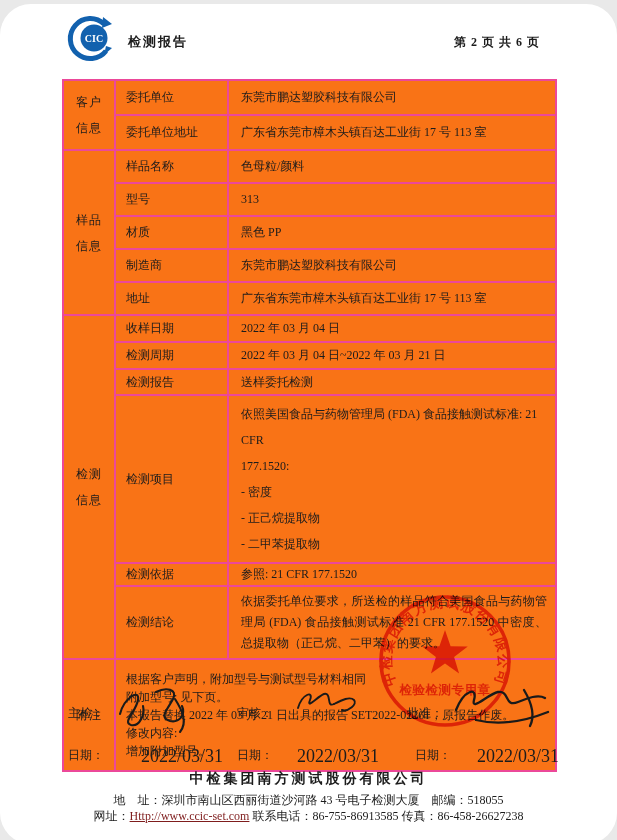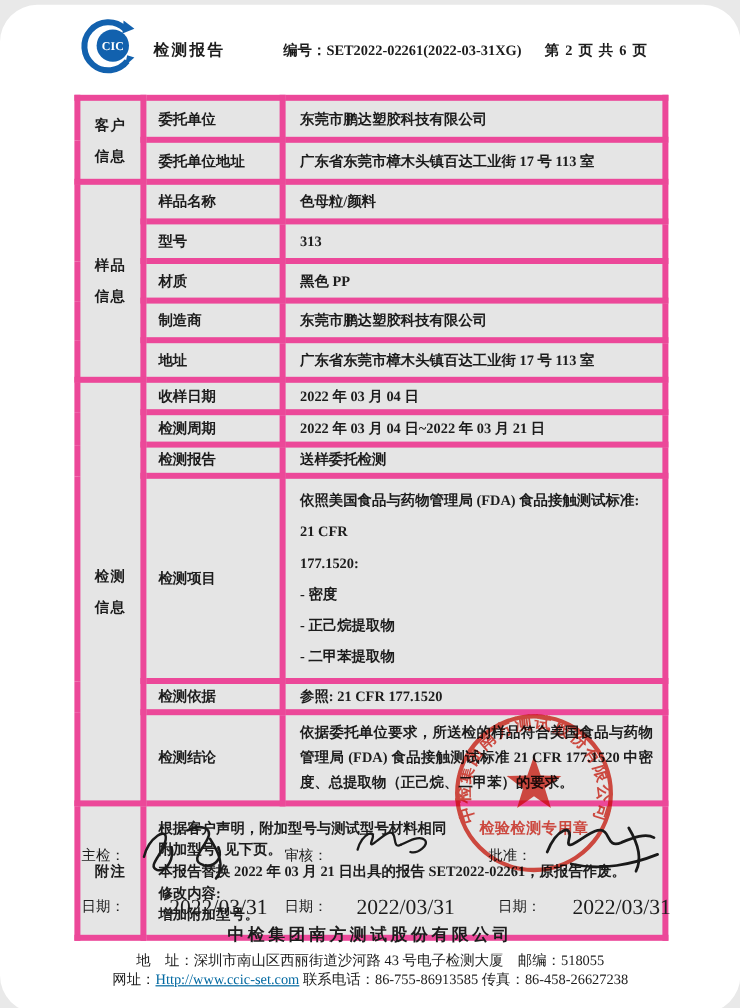--- a/index.html
+++ b/index.html
@@ -10,54 +10,53 @@
     color:#1c1c1c;
     border-radius:31px;
   }
   
   .logo-svg { position:absolute; left:64px; top:11px; }
   .hdr-title { position:absolute; left:128px; top:29px; font-size:13px; font-weight:bold; letter-spacing:2px; }
   .hdr-no    { position:absolute; left:236px; top:30px; font-size:12px; font-weight:bold; }
   .hdr-page  { position:absolute; left:454px; top:30px; font-size:12px; font-weight:bold; letter-spacing:1px; }
   
   table.report { position:absolute; left:62px; top:75px; width:495px; border-collapse:collapse; table-layout:fixed; font-size:12px; }
-  table.report td { border:5px solid #ec4899; vertical-align:middle; background:#e5e5e5;font-weight:bold; }
+  table.report td { border:2px solid #ec4899; vertical-align:middle; background:#f97316; }
   .group-cell { width:48px; text-align:center; white-space:pre-line; line-height:26px; letter-spacing:1px; }
   .label-cell { width:97px; padding:2px 4px 2px 10px; }
   .value-cell { padding:2px 8px 2px 12px; }
   .preline { white-space:pre-line; }
   .tall { line-height:26px; padding-top:5px; padding-bottom:5px; }
   .concl { line-height:21px; padding-top:4px; padding-bottom:4px; text-align:justify; }
   .notes-cell { line-height:18px; padding:6px 8px 6px 10px; vertical-align:top; }
   
   .siglabel { position:absolute; font-size:12px; }
   .sigdate  { position:absolute; font-size:18px; }
   .sig-svg  { position:absolute; z-index:4; }
   
   .stamp { position:absolute; left:374px; top:586px; z-index:3; opacity:.88; mix-blend-mode:multiply; pointer-events:none; }
   
   .ftr-company { position:absolute; left:0; right:0; top:766px; text-align:center; font-size:14px; font-weight:bold; letter-spacing:3px; }
   .ftr-line1   { position:absolute; left:0; right:0; top:788px; text-align:center; font-size:12px; }
   .ftr-line2   { position:absolute; left:0; right:0; top:804px; text-align:center; font-size:12px; }
-  .ftr-link { color:#0369a1; text-decoration:underline; cursor:pointer; }
+  .ftr-link { color:#7f1d1d; text-decoration:underline; cursor:pointer; }
 </style>
 </head>
 <body>
 
 <div class="page">
 
   <svg class="logo-svg" width="56" height="50" viewBox="0 0 56 50">
     <path d="M 40,9 A 20,20 0 1 0 42,36" fill="none" stroke="#1261ae" stroke-width="5"></path>
     <polygon points="39,2 48,9 38,13" fill="#1261ae"></polygon>
     <polygon points="40,40 48,33 42,31" fill="#1261ae"></polygon>
     <circle cx="30" cy="23" r="13.5" fill="#1261ae"></circle>
     <text x="30" y="27" text-anchor="middle" font-size="10" font-weight="bold" fill="#ffffff">CIC</text>
   </svg>
   <div class="hdr-title">检测报告</div>
-  <div class="hdr-no"><span>编号：</span><span>SET2022-02261(2022-03-31XG)</span></div>
   <div class="hdr-page">第 2 页 共 6 页</div>
 
   <table class="report">
 
     <tbody>
         <tr style="height:35px;">
       <td class="group-cell" rowspan="2">客户
 信息</td>
       <td class="label-cell">委托单位</td>
       <td class="value-cell">东莞市鹏达塑胶科技有限公司</td>

